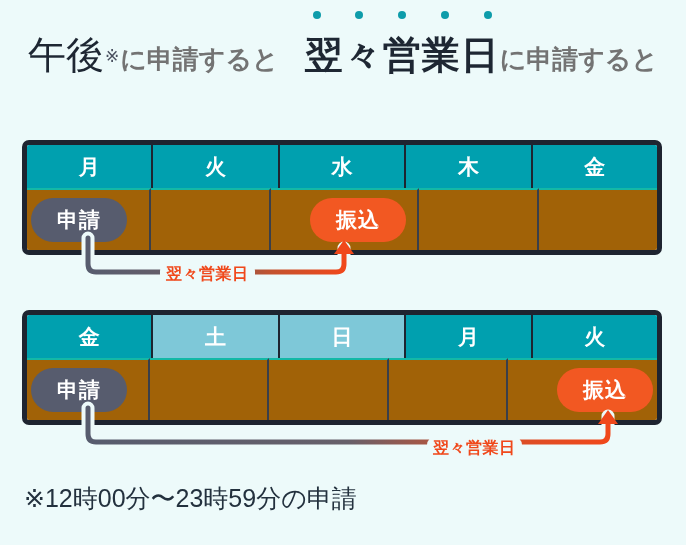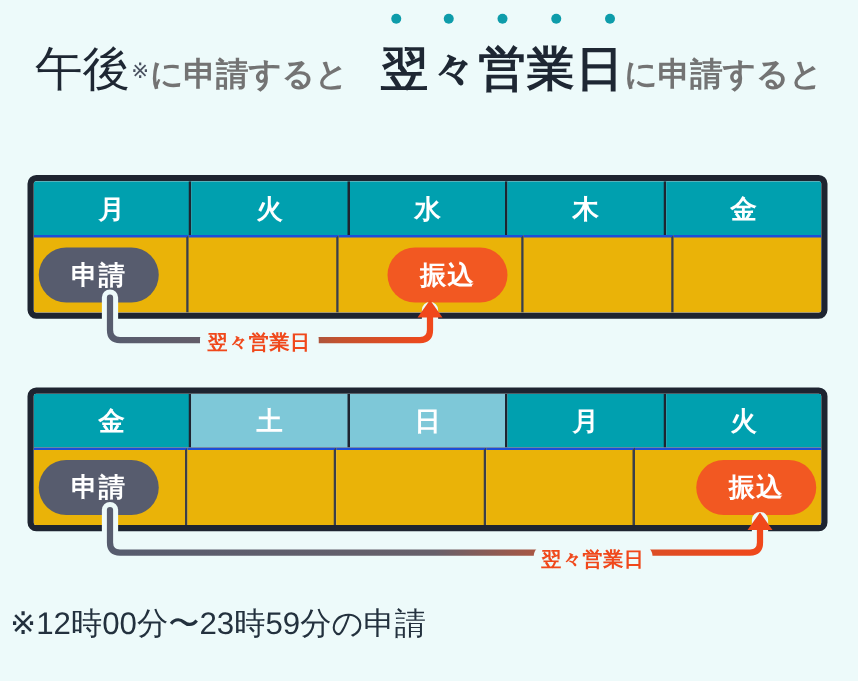--- a/index.html
+++ b/index.html
@@ -111,23 +111,23 @@
     background: #00A0AF;
     color: #ffffff;
     font-size: 21px;
     font-weight: 700;
     border-right: 2px solid #1E2430;
   }
   .cal-head .cell.weekend { background: #7EC8D8; }
   .cal-head .cell:last-child { border-right: none; }
 
   .cal-body .cell {
-    background: #eab308;
+    background: #a16207;
     border-right: 2px solid #3A3F4A;
-    border-top: 2px solid #1d4ed8;
+    border-top: 2px solid #14b8a6;
   }
   .cal-body .cell:last-child { border-right: none; }
 
   
   .pill {
     position: relative;
     display: flex;
     align-items: center;
     justify-content: center;
     border-radius: 24px;
@@ -176,21 +176,21 @@
     text-shadow:
       0 0 3px #EDFAFA, 0 0 3px #EDFAFA, 0 0 3px #EDFAFA,
       1px 1px 2px #EDFAFA, -1px -1px 2px #EDFAFA;
   }
   .conn-label-1 { left: 160px; top: 262px; }
   .conn-label-2 { left: 427px; top: 436px; }
 
   
   .footnote {
     position: absolute;
-    left: 8px;
+    left: 24px;
     top: 482px;
     font-size: 25px;
     font-weight: 400;
     color: #23313E;
     letter-spacing: 0px;
     white-space: nowrap;
   }
 </style>
 </head>
 <body>

